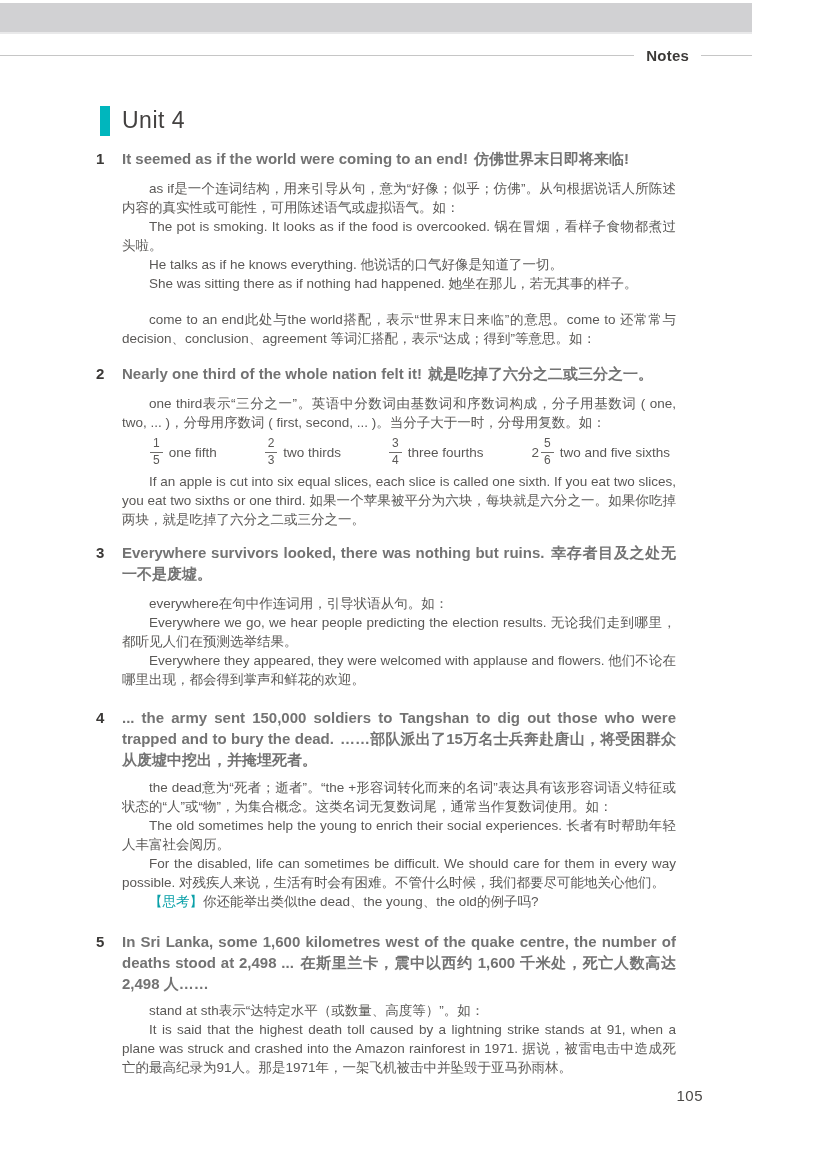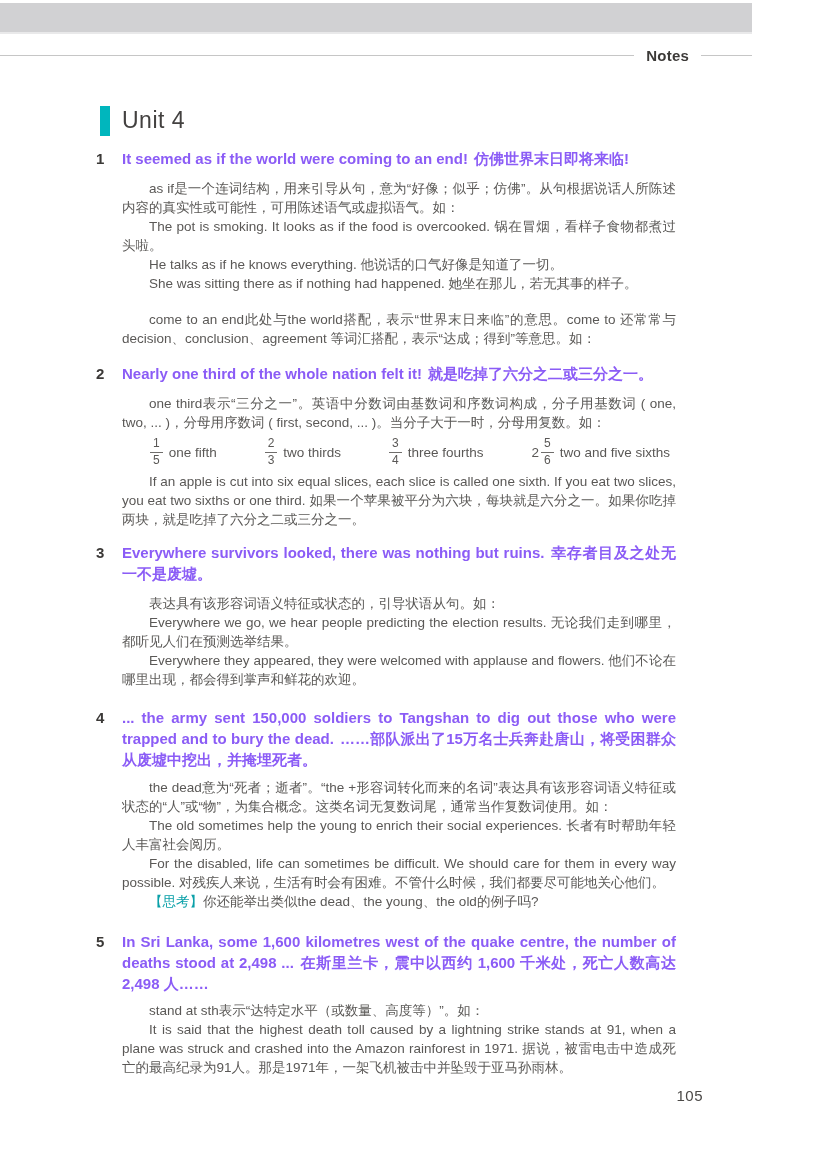--- a/index.html
+++ b/index.html
@@ -15,21 +15,21 @@
   .rule-left { flex:1 1 auto; }
   .rule-right { width:51px; flex:none; }
   .notes-label { flex:none; margin:0 12px; font-size:15px; font-weight:bold; color:#3c3a38; letter-spacing:0.2px; }
   .unit-row { margin:37px 0 0 100px; display:flex; align-items:center; height:37px; }
   .unit-bar { width:10px; height:30px; background:#00b6bd; margin-right:12px; flex:none; }
   .unit-title { font-size:23px; font-weight:400; color:#434140; letter-spacing:0.5px; }
 
   .sec { margin-left:96px; margin-right:76px; }
   .sec-head { display:flex; }
   .sec-num { width:26px; flex:none; font-size:15px; font-weight:bold; color:#3b3937; line-height:21px; }
-  .sec-title { font-size:15px; font-weight:bold; color:#8b5cf6; line-height:21px; text-align:justify; }
+  .sec-title { font-size:15px; font-weight:bold; color:#737373; line-height:21px; text-align:justify; }
   .h-zh { margin-left:6px; }
   .sec-body { margin-left:26px; font-size:13.5px; line-height:19px; text-align:justify; }
   .para { text-indent:2em; color:#5a5856; }
 
   .sec-1 { margin-top:9px; }
   .sec-1 .para-first { margin-top:10px; }
   .sec-2 { margin-top:15px; }
   .sec-2 .para-first { margin-top:10px; }
   .sec-3 { margin-top:13px; }
   .sec-3 .para-first { margin-top:10px; }
@@ -127,21 +127,21 @@
       <p class="para">If an apple is cut into six equal slices, each slice is called one sixth. If you eat two slices, you eat two sixths or one third. 如果一个苹果被平分为六块，每块就是六分之一。如果你吃掉两块，就是吃掉了六分之二或三分之一。</p>
     </div>
   </section>
 
   <section class="sec sec-3">
     <div class="sec-head">
       <span class="sec-num">3</span>
       <h2 class="sec-title"><span class="h-en">Everywhere survivors looked, there was nothing but ruins.</span><span class="h-zh">幸存者目及之处无一不是废墟。</span></h2>
     </div>
     <div class="sec-body">
-      <p class="para para-first">表达具有该形容词语义特征或状态的，引导状语从句。如：</p>
+      <p class="para para-first">everywhere在句中作连词用，引导状语从句。如：</p>
       <p class="para">Everywhere we go, we hear people predicting the election results. 无论我们走到哪里，都听见人们在预测选举结果。</p>
       <p class="para">Everywhere they appeared, they were welcomed with applause and flowers. 他们不论在哪里出现，都会得到掌声和鲜花的欢迎。</p>
     </div>
   </section>
 
   <section class="sec sec-4">
     <div class="sec-head">
       <span class="sec-num">4</span>
       <h2 class="sec-title"><span class="h-en">... the army sent 150,000 soldiers to Tangshan to dig out those who were trapped and to bury the dead.</span><span class="h-zh">……部队派出了15万名士兵奔赴唐山，将受困群众从废墟中挖出，并掩埋死者。</span></h2>
     </div>

